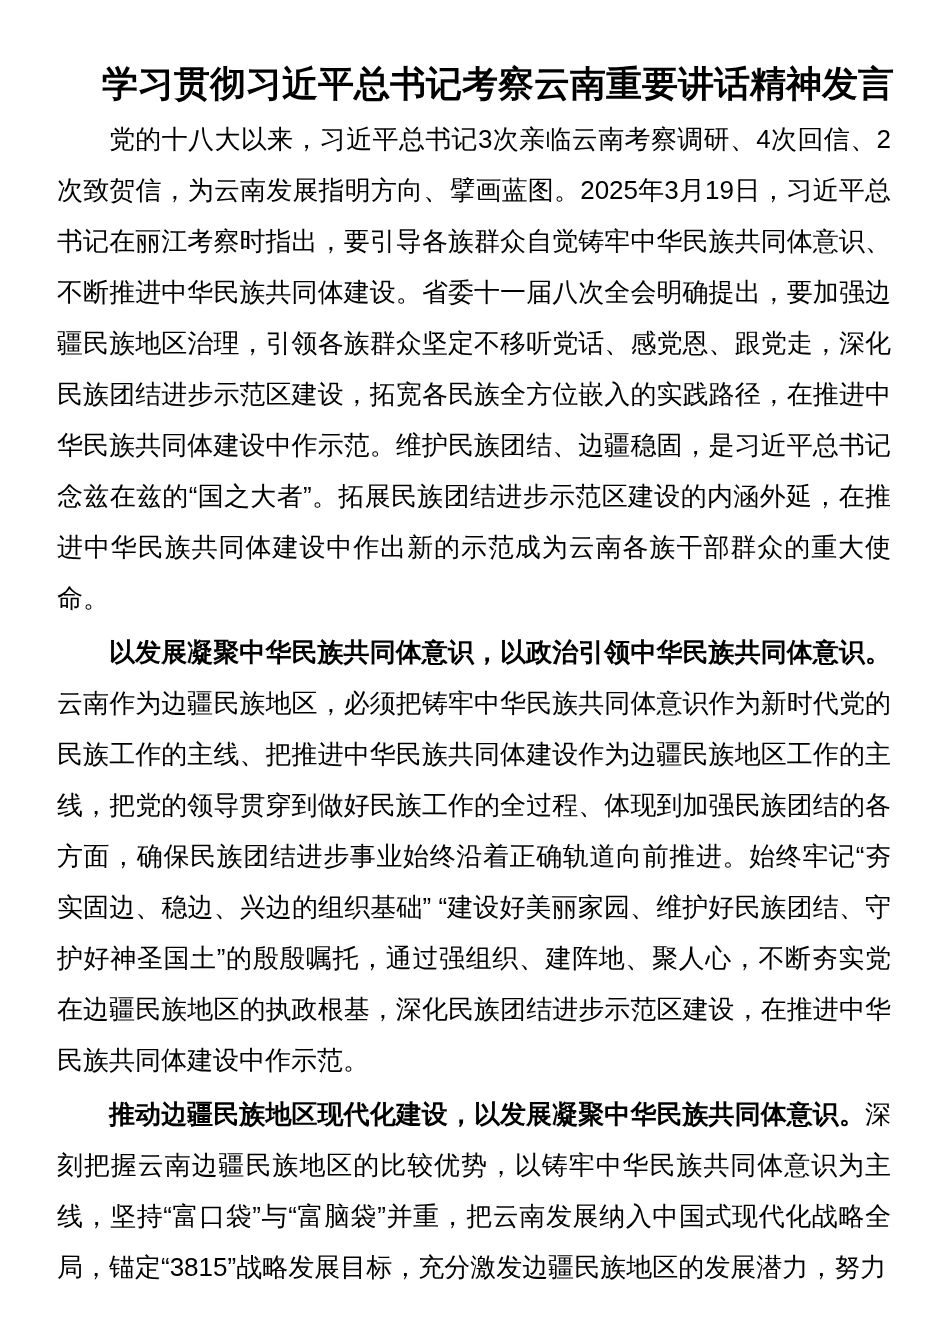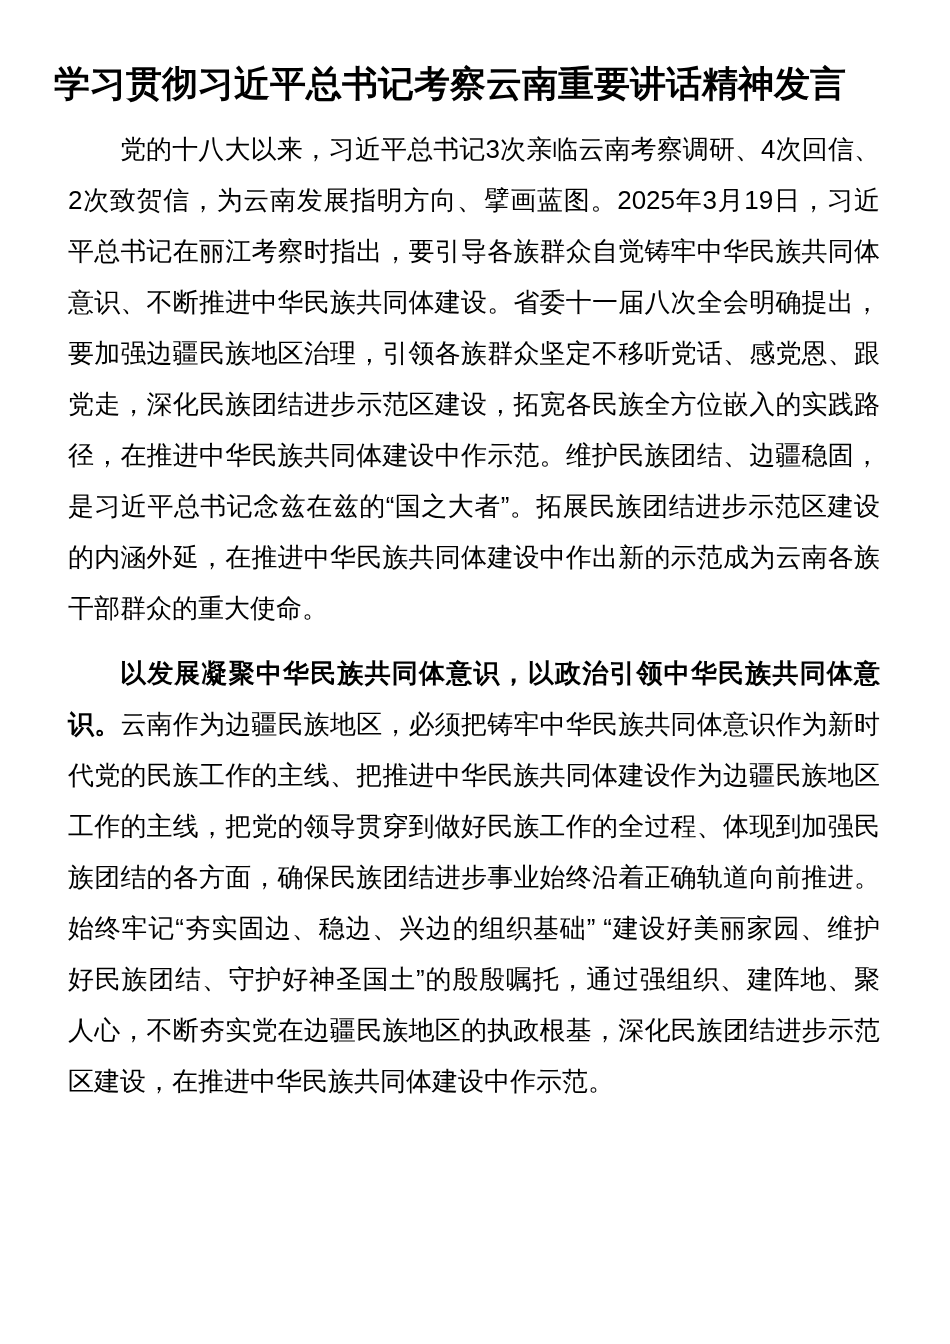--- a/index.html
+++ b/index.html
@@ -16,25 +16,25 @@
     overflow: hidden;
     background: #ffffff;
     color: #000000;
     font-family: "Liberation Sans", sans-serif;
   }
   .doc-title {
     margin: 0 0 4px 0;
     font-size: 36px;
     font-weight: 700;
     line-height: 52px;
-    text-align: left;
+    text-align: right;
     white-space: nowrap;
   }
   .doc-para {
-    margin: 14px;
+    margin: 3px;
     font-size: 26px;
     line-height: 51px;
     text-align: justify;
     text-justify: inter-ideograph;
     text-indent: 2em;
     word-break: break-all;
     overflow-wrap: break-word;
   }
   .para-lead {
     font-weight: 700;
@@ -43,13 +43,14 @@
 </head>
 <body>
 
 <div class="doc">
   <h1 class="doc-title">学习贯彻习近平总书记考察云南重要讲话精神发言</h1>
 
   <p class="doc-para"><span class="para-lead"></span><span class="para-body">党的十八大以来，习近平总书记3次亲临云南考察调研、4次回信、2次致贺信，为云南发展指明方向、擘画蓝图。2025年3月19日，习近平总书记在丽江考察时指出，要引导各族群众自觉铸牢中华民族共同体意识、不断推进中华民族共同体建设。省委十一届八次全会明确提出，要加强边疆民族地区治理，引领各族群众坚定不移听党话、感党恩、跟党走，深化民族团结进步示范区建设，拓宽各民族全方位嵌入的实践路径，在推进中华民族共同体建设中作示范。维护民族团结、边疆稳固，是习近平总书记念兹在兹的“国之大者”。拓展民族团结进步示范区建设的内涵外延，在推进中华民族共同体建设中作出新的示范成为云南各族干部群众的重大使命。</span></p>
 
   <p class="doc-para"><span class="para-lead">以发展凝聚中华民族共同体意识，以政治引领中华民族共同体意识。</span><span class="para-body">云南作为边疆民族地区，必须把铸牢中华民族共同体意识作为新时代党的民族工作的主线、把推进中华民族共同体建设作为边疆民族地区工作的主线，把党的领导贯穿到做好民族工作的全过程、体现到加强民族团结的各方面，确保民族团结进步事业始终沿着正确轨道向前推进。始终牢记“夯实固边、稳边、兴边的组织基础” “建设好美丽家园、维护好民族团结、守护好神圣国土”的殷殷嘱托，通过强组织、建阵地、聚人心，不断夯实党在边疆民族地区的执政根基，深化民族团结进步示范区建设，在推进中华民族共同体建设中作示范。</span></p>
 
+  <p class="doc-para"><span class="para-lead">推动边疆民族地区现代化建设，以发展凝聚中华民族共同体意识。</span><span class="para-body">深刻把握云南边疆民族地区的比较优势，以铸牢中华民族共同体意识为主线，坚持“富口袋”与“富脑袋”并重，把云南发展纳入中国式现代化战略全局，锚定“3815”战略发展目标，充分激发边疆民族地区的发展潜力，努力</span></p>
 </div>
 
 </body></html>

